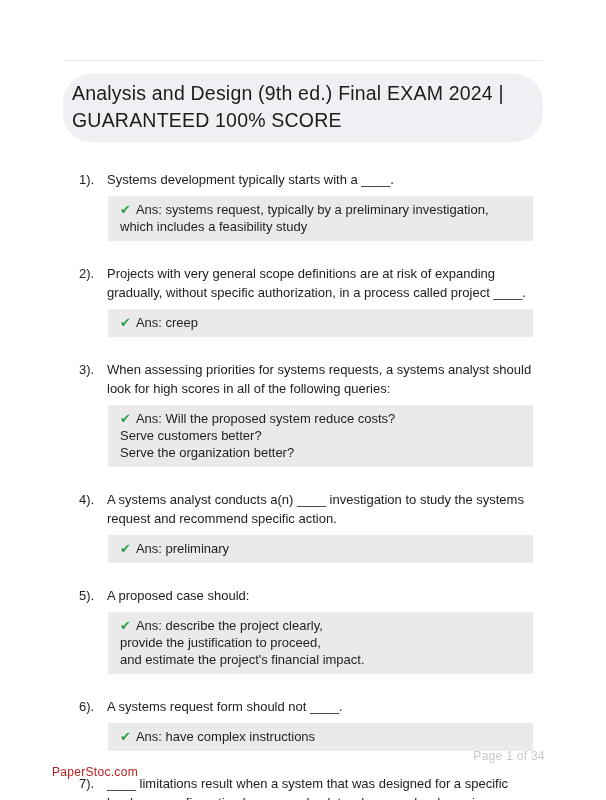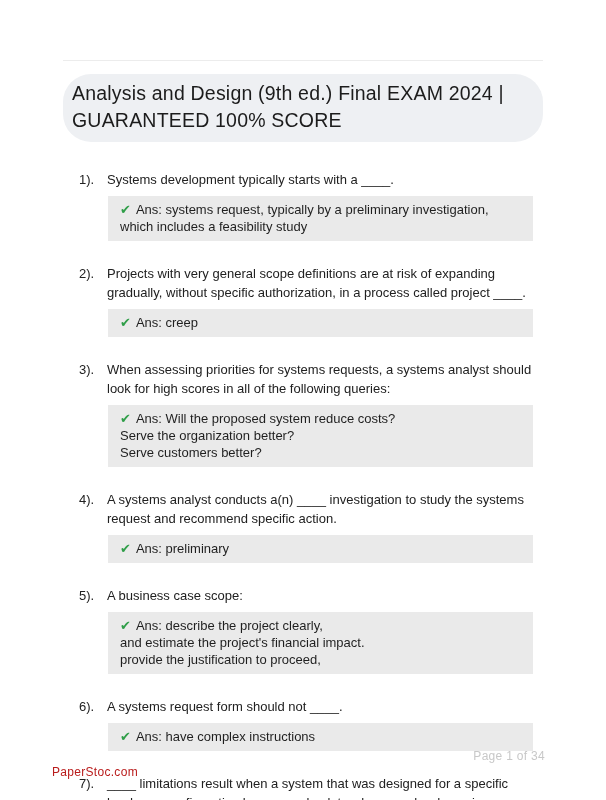--- a/index.html
+++ b/index.html
@@ -129,44 +129,44 @@
         </div>
       </div>
 
       <div class="question">
         <div class="q-row">
           <span class="q-num">3).</span>
           <p class="q-text">When assessing priorities for systems requests, a systems analyst should look for high scores in all of the following queries:</p>
         </div>
         <div class="answer-box">
           <div class="a-line"><span class="check">✔</span><span>Ans: Will the proposed system reduce costs?</span></div>
+          <div class="a-line">Serve customers better?</div>
           <div class="a-line">Serve the organization better?</div>
-          <div class="a-line">Serve customers better?</div>
         </div>
       </div>
 
       <div class="question">
         <div class="q-row">
           <span class="q-num">4).</span>
           <p class="q-text">A systems analyst conducts a(n) ____ investigation to study the systems request and recommend specific action.</p>
         </div>
         <div class="answer-box">
           <div class="a-line"><span class="check">✔</span><span>Ans: preliminary</span></div>
         </div>
       </div>
 
       <div class="question">
         <div class="q-row">
           <span class="q-num">5).</span>
-          <p class="q-text">A business case scope:</p>
+          <p class="q-text">A proposed case should:</p>
         </div>
         <div class="answer-box">
           <div class="a-line"><span class="check">✔</span><span>Ans: describe the project clearly,</span></div>
+          <div class="a-line">provide the justification to proceed,</div>
           <div class="a-line">and estimate the project's financial impact.</div>
-          <div class="a-line">provide the justification to proceed,</div>
         </div>
       </div>
 
       <div class="question">
         <div class="q-row">
           <span class="q-num">6).</span>
           <p class="q-text">A systems request form should not ____.</p>
         </div>
         <div class="answer-box">
           <div class="a-line"><span class="check">✔</span><span>Ans: have complex instructions</span></div>

